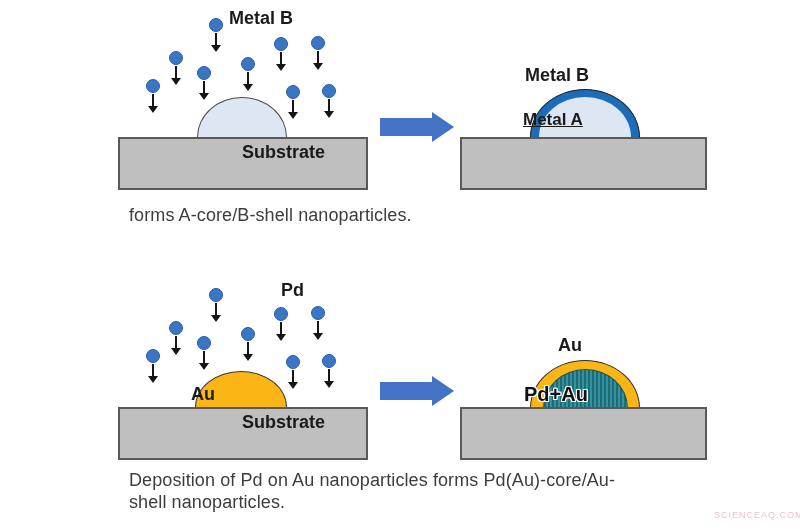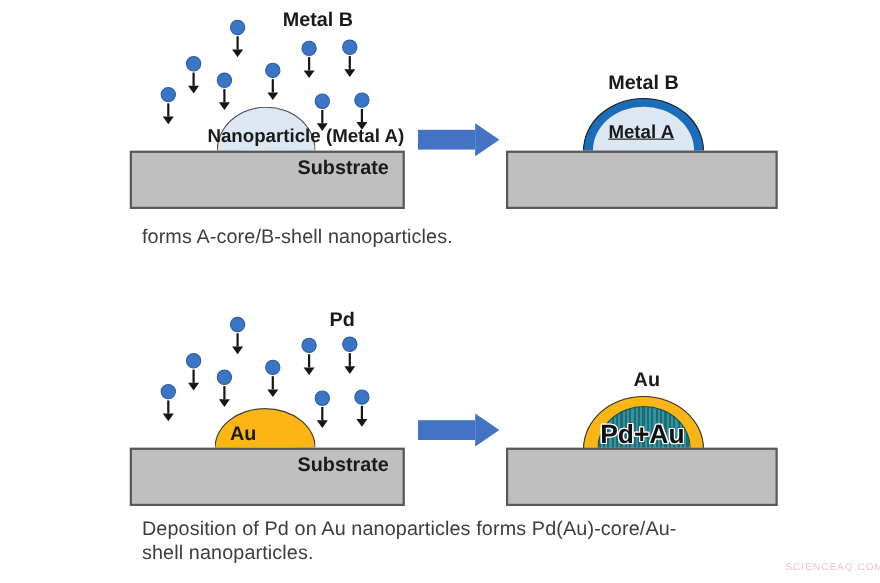--- a/index.html
+++ b/index.html
@@ -3,21 +3,21 @@
 <meta charset="utf-8">
 <style>
   html,body { margin:0; padding:0; background:#fff; }
   #canvas {
     position:relative; width:800px; height:530px; background:#ffffff;
     font-family:"Liberation Sans", sans-serif; overflow:hidden;
   }
   .abs { position:absolute; }
   .label {
     position:absolute; font-weight:bold; font-size:17px; color:#1a1a1a;
-    text-align:center; white-space:nowrap; line-height:1.1;
+    white-space:nowrap; line-height:1.1;
   }
   .substrate {
     position:absolute; background:#bfbfbf; border:2px solid #595959;
     box-sizing:border-box;
   }
   .dome {
     position:absolute; box-sizing:border-box;
     border:1px solid #3a3a3a; border-bottom:none;
     border-radius:50% 50% 0 0 / 100% 100% 0 0;
   }
@@ -106,21 +106,20 @@
       </div>
       <div class="atom" style="left: 322px; top: 84px;">
         <div class="dot"></div>
         <div class="stem"></div>
         <div class="ahead"></div>
       </div>
     </div>
 
   <div class="dome" style="left:197px; top:97px; width:90px; height:40px; background:#dce7f3; border-color:#4a4a4a;"></div>
 
-  <div class="label" style="left:158px; top:115px; width:240px;">Nanoparticle (Metal A)</div>
 
   <div class="substrate" style="left:118px; top:137px; width:250px; height:53px;"></div>
   <div class="label" style="left:242px; top:143px; width:140px; font-size:18px;">Substrate</div>
 
   <div class="block-arrow" style="left:380px; top:112px;">
     <div class="body"></div>
     <div class="head"></div>
   </div>
 
   <div class="label" style="left:525px; top:66px; width:120px; font-size:18px;">Metal B</div>
@@ -194,21 +193,21 @@
   <div class="block-arrow" style="left:380px; top:376px;">
     <div class="body"></div>
     <div class="head"></div>
   </div>
 
   <div class="label" style="left:558px; top:336px; width:60px; font-size:18px;">Au</div>
 
   <div class="dome" style="left:530px; top:360px; width:110px; height:48px; background:#fbb616; border-color:#2e2e2e;"></div>
   <div class="dome" style="left:543px; top:369px; width:85px; height:39px; border-color:#14505a;
        background:repeating-linear-gradient(90deg, #1e6a75 0px, #1e6a75 2px, #35939f 2px, #35939f 4px);"></div>
-  <div class="label outline-text" style="left:524px; top:383px; width:120px; font-size:24px;">Pd+Au</div>
+  <div class="label outline-text" style="left:524px; top:383px; width:120px; font-size:20px;">Pd+Au</div>
 
   <div class="substrate" style="left:460px; top:407px; width:247px; height:53px;"></div>
 
   <div class="caption" style="left:129px; top:469px;">
     <div>Deposition of Pd on Au nanoparticles forms Pd(Au)-core/Au-</div>
     <div>shell nanoparticles.</div>
   </div>
 
   <div class="watermark" style="left:714px; top:510px;">SCIENCEAQ.COM</div>
 

